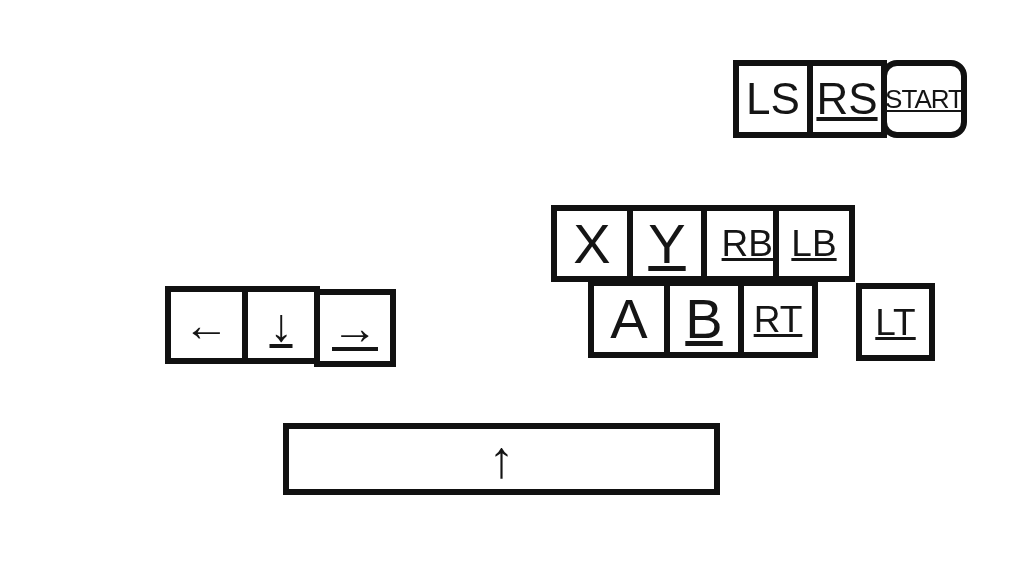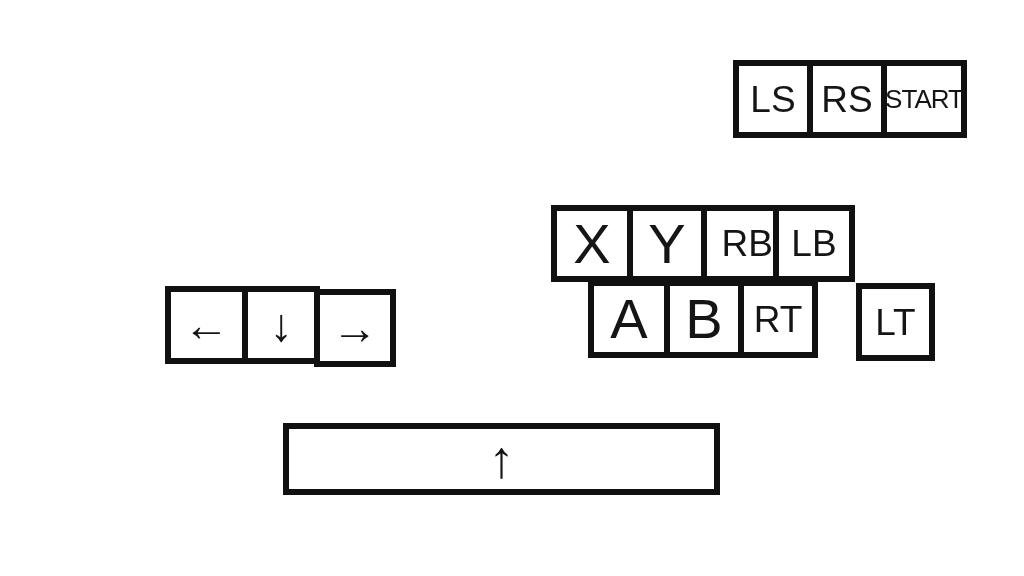--- a/index.html
+++ b/index.html
@@ -23,29 +23,29 @@
   .key {
     box-sizing: border-box;
     background: #ffffff;
     border: 6px solid #111111;
     color: #151515;
     display: flex;
     align-items: center;
     justify-content: center;
     user-select: none;
   }
-  .key + .key { margin-left: -6px; }
+  .key + .key { margin-left: -6px; text-decoration: underline; }
   .lab {
     display: block;
     line-height: 1;
     white-space: nowrap;
   }
   
-  .ksys   { font-size: 37px; }
-  .kstart { font-size: 26px; letter-spacing: -1px; }
+  .ksys   { font-size: 44px; }
+  .kstart { font-size: 26px; letter-spacing: -1px; border-radius: 16px; }
   .kbig   { font-size: 56px; }
   .kmed   { font-size: 37px; }
   .karrow { font-size: 46px; }
   .shift3 { transform: translateY(3px); }
   .spacebar {
     position: absolute;
     box-sizing: border-box;
     background: #ffffff;
     border: 6px solid #111111;
     color: #151515;

